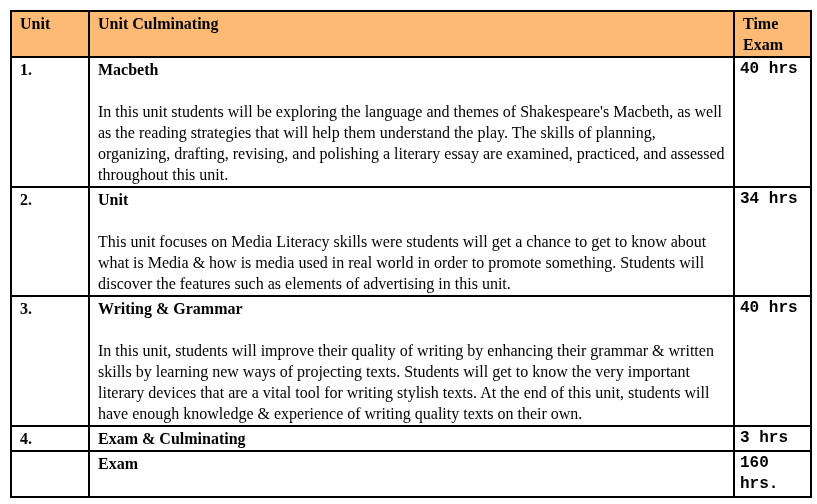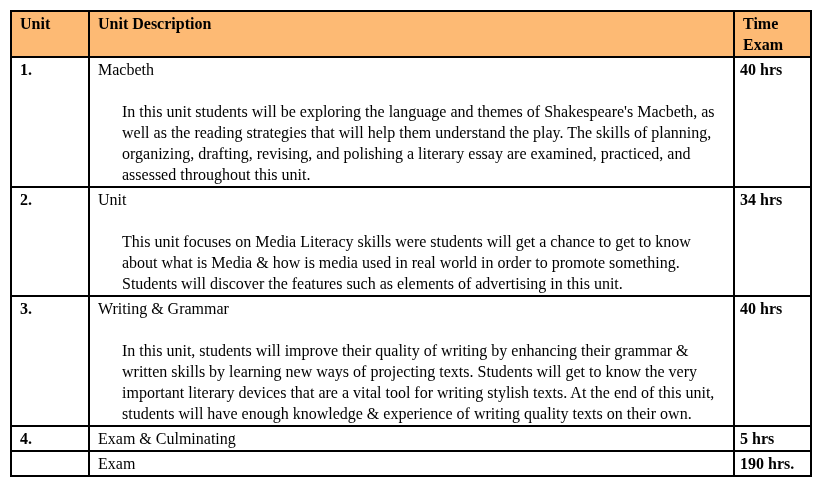--- a/index.html
+++ b/index.html
@@ -35,39 +35,39 @@
     padding: 1px 7px 1px 8px;
     overflow: hidden;
   }
   thead th {
     background: #fdba74;
     font-weight: bold;
     height: 42px;
     margin-left: 31px;
   }
   td.unit-cell { font-weight: bold; }
-  td.time-cell { font-weight: bold; padding-left: 5px; padding-right: 3px; }
-  .unit-title  { font-weight: normal; }
-  .unit-para   { margin-top: 21px; margin-left: 24px; }
+  td.time-cell { font-weight: bold; padding-left: 5px; padding-right: 3px; font-family: Liberation Mono, monospace; }
+  .unit-title  { font-weight: bold; }
+  .unit-para   { margin-top: 21px; }
   tr.short-row td { height: 23px; }
 </style>
 </head>
 <body>
 
 <div class="page">
   <table class="units-table">
     <colgroup>
       <col class="col-unit">
       <col class="col-desc">
       <col class="col-time">
     </colgroup>
     <thead>
       <tr>
         <th>Unit</th>
-        <th>Unit Description</th>
+        <th>Unit Culminating</th>
         <th>Time Exam</th>
       </tr>
     </thead>
     <tbody>
       <tr>
         <td class="unit-cell">1.</td>
         <td class="desc-cell">
           <div class="unit-title">Macbeth</div>
           <div class="unit-para">In this unit students will be exploring the language and themes of Shakespeare's Macbeth, as well as the reading strategies that will help them understand the play. The skills of planning, organizing, drafting, revising, and polishing a literary essay are examined, practiced, and assessed throughout this unit.</div>
         </td>
@@ -87,24 +87,24 @@
           <div class="unit-title">Writing &amp; Grammar</div>
           <div class="unit-para">In this unit, students will improve their quality of writing by enhancing their grammar &amp; written skills by learning new ways of projecting texts. Students will get to know the very important literary devices that are a vital tool for writing stylish texts. At the end of this unit, students will have enough knowledge &amp; experience of writing quality texts on their own.</div>
         </td>
         <td class="time-cell">40 hrs</td>
       </tr>
       <tr class="short-row">
         <td class="unit-cell">4.</td>
         <td class="desc-cell">
           <div class="unit-title">Exam &amp; Culminating</div>
         </td>
-        <td class="time-cell">5 hrs</td>
+        <td class="time-cell">3 hrs</td>
       </tr>
       <tr class="short-row">
         <td class="unit-cell"></td>
         <td class="desc-cell">
           <div class="unit-title">Exam</div>
         </td>
-        <td class="time-cell">190 hrs.</td>
+        <td class="time-cell">160 hrs.</td>
       </tr>
     </tbody>
   </table>
 </div>
 
 </body></html>

